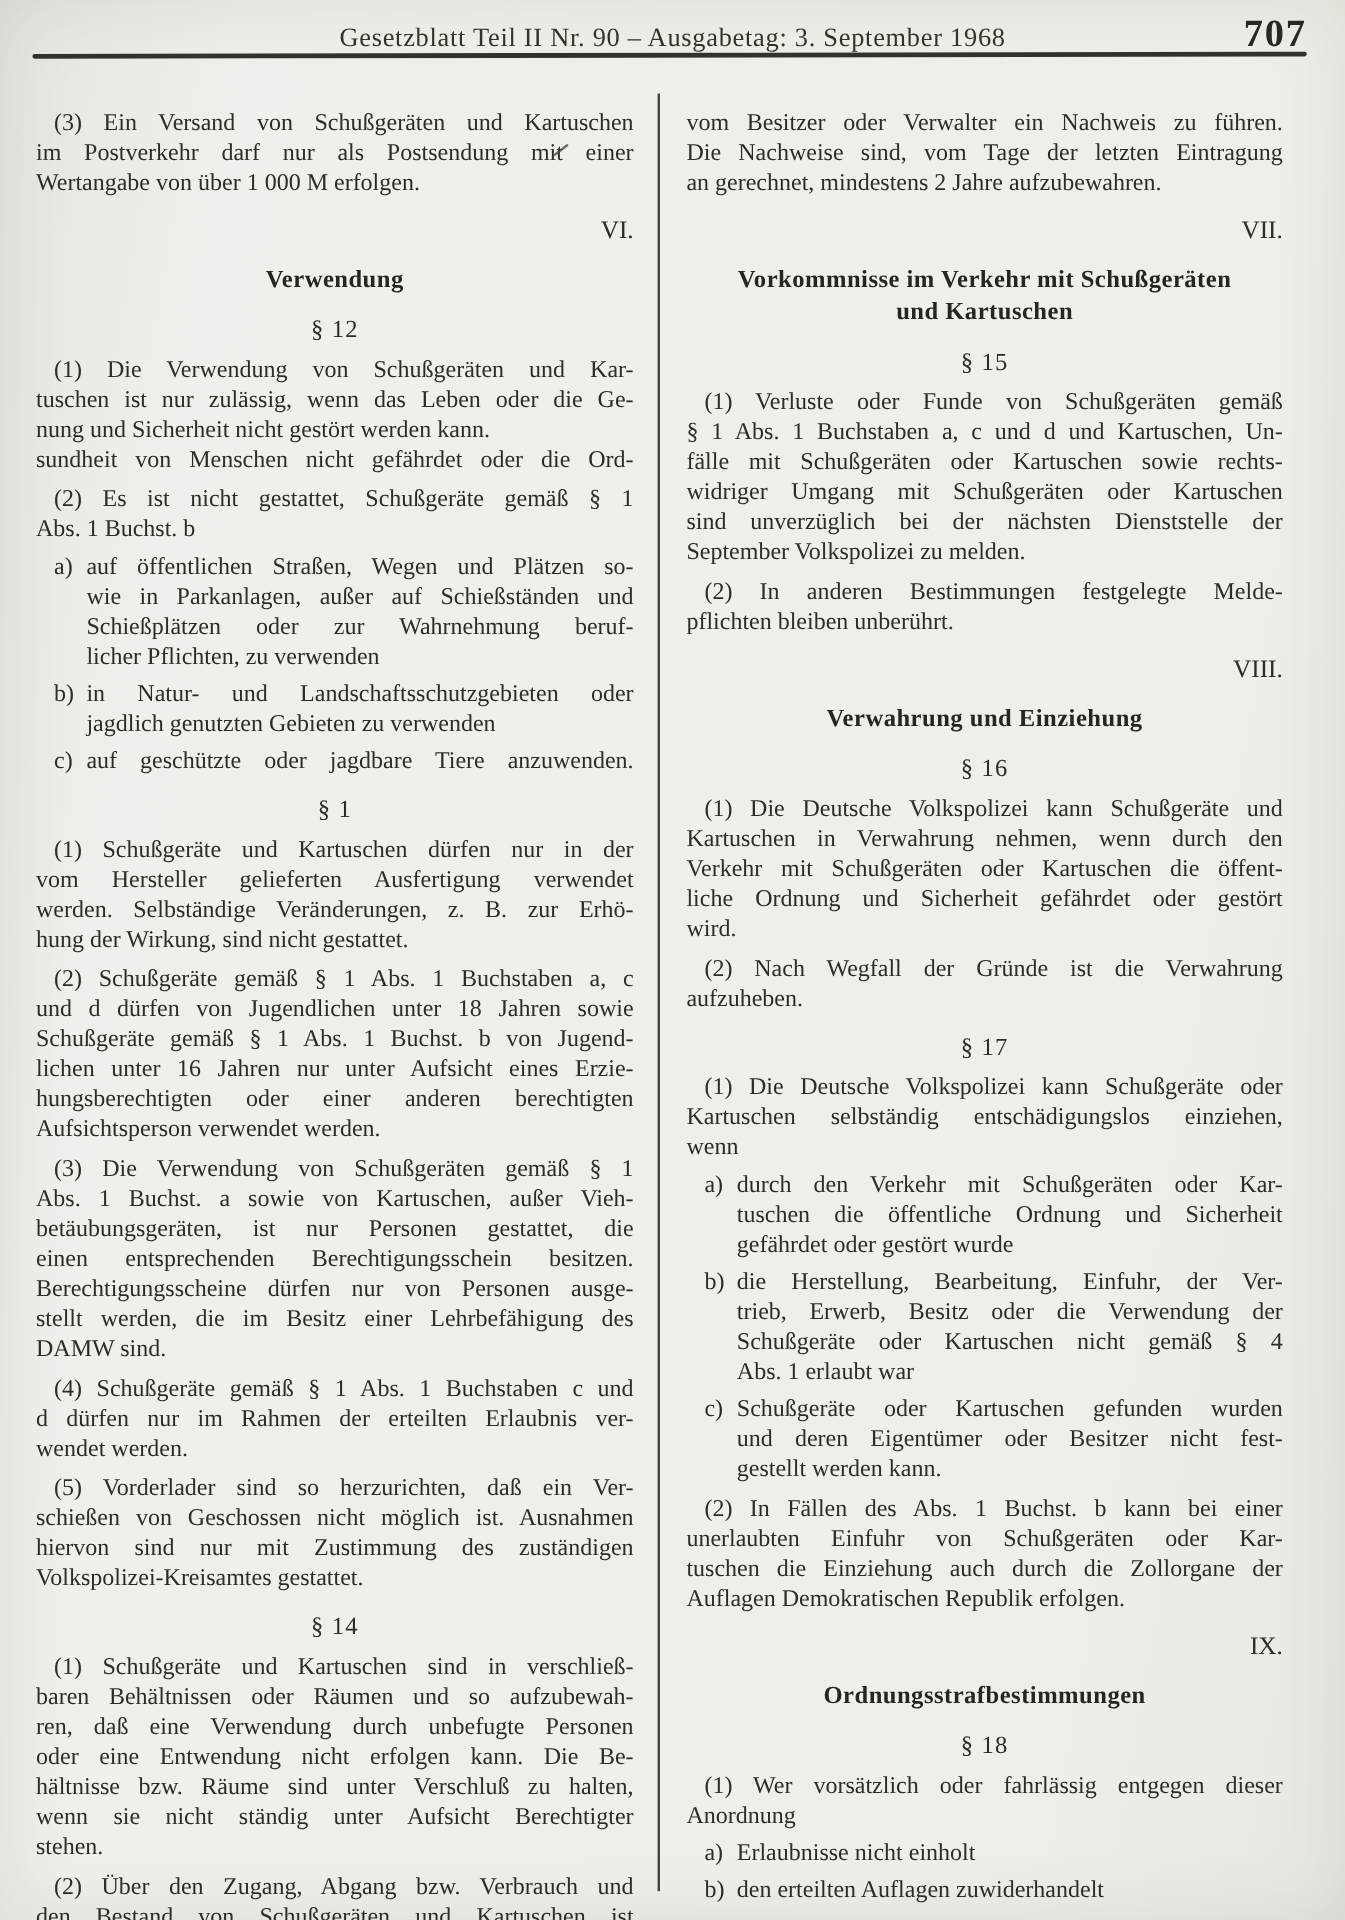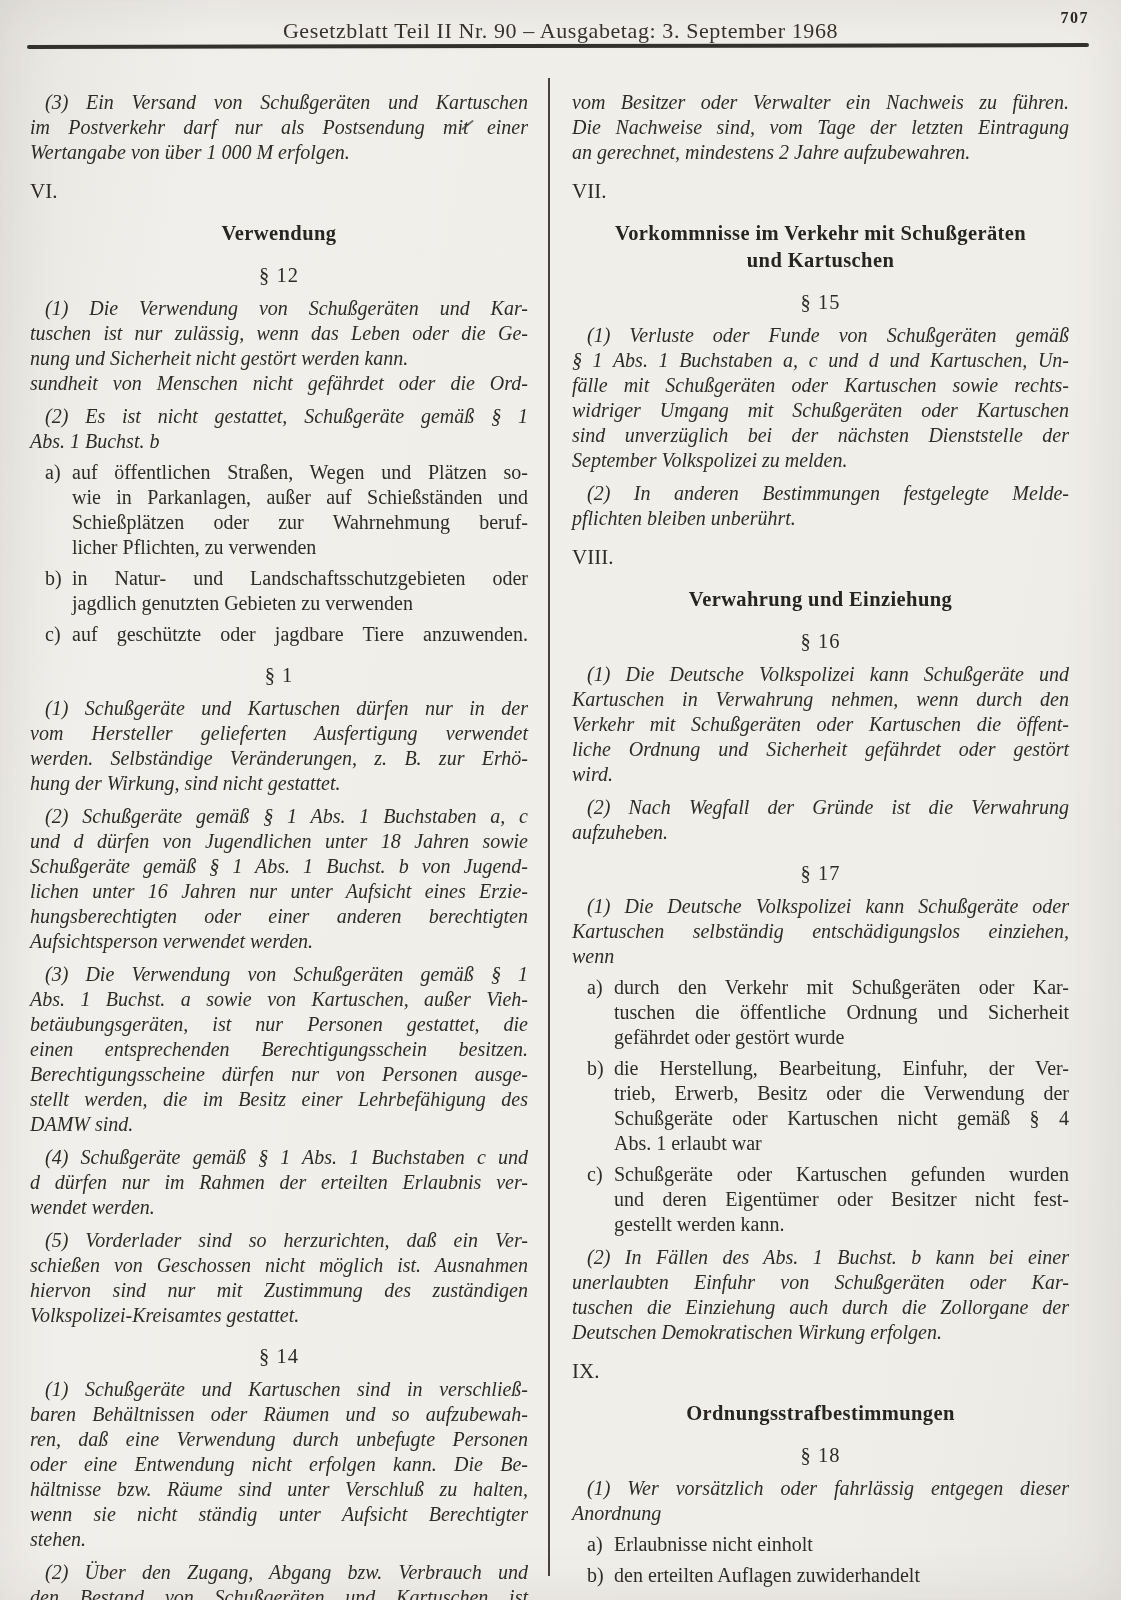--- a/index.html
+++ b/index.html
@@ -13,42 +13,42 @@
     position:relative; width:1121px; height:1600px;
     background:linear-gradient(100deg,#e7e5e0 0%, #f1efeb 15%, #f0eee9 80%, #e9e7e2 100%);
     box-shadow:inset 0 0 60px rgba(90,85,75,0.12);
   }
   .header { position:relative; padding-top:18px; height:34px; }
   .header-title {
     text-align:center; font-size:22px; letter-spacing:0.6px; color:#353329;
   }
   .page-num {
     position:absolute; right:32px; top:9px;
-    font-weight:bold; font-size:16px; letter-spacing:1.5px; color:#2a2823;
+    font-weight:bold; font-size:32px; letter-spacing:1.5px; color:#2a2823;
   }
   .rule {
     position:absolute; left:27px; right:32px; top:44px; height:4px;
     background:#33312b; border-radius:3px; transform:rotate(-0.1deg);
   }
   .content { display:flex; padding:38px 0 0 30px; }
   .col-left  { width:498px; }
   .col-right { width:497px; }
   .divider { width:2px; background:#45433b; margin:-12px 22px 34px 20px; }
   .col > :first-child { margin-top:0; }
 
   .ln {
     font-size:20px; line-height:25px;
     text-align:justify; text-align-last:justify; text-justify:inter-word;
   }
   .ln.last  { text-align-last:left; }
   .ln.first { text-indent:15px; }
-  .p    { margin-top:8px;font-style:italic; }
+  .p    { margin-top:8px; }
   .item { margin-top:6px; position:relative; padding-left:42px; }
   .item .marker { position:absolute; left:15px; top:0; font-size:20px; line-height:25px; }
-  .sec  { margin-top:14px; text-align:left; font-size:21px; line-height:25px; }
+  .sec  { margin-top:14px; text-align:right; font-size:21px; line-height:25px; }
   .title{
     margin-top:16px; text-align:center; font-weight:bold;
     font-size:20.5px; line-height:27px; letter-spacing:0.4px; color:#272520;
   }
   .pnum { margin:16px 0 5px; text-align:center; font-size:20.5px; line-height:25px; letter-spacing:1px; }
 
   .artifact-slash {
     position:absolute; left:460px; top:124px; width:15px; height:2px;
     background:#4a473f; transform:rotate(-38deg); border-radius:1px; opacity:0.75;
   }
@@ -213,21 +213,21 @@
         <div class="item">
           <span class="marker">c)</span>
           <div class="ln">Schußgeräte oder Kartuschen gefunden wurden</div>
           <div class="ln">und deren Eigentümer oder Besitzer nicht fest-</div>
           <div class="ln last">gestellt werden kann.</div>
         </div>
         <div class="p">
           <div class="ln first">(2) In Fällen des Abs. 1 Buchst. b kann bei einer</div>
           <div class="ln">unerlaubten Einfuhr von Schußgeräten oder Kar-</div>
           <div class="ln">tuschen die Einziehung auch durch die Zollorgane der</div>
-          <div class="ln last">Deutschen Demokratischen Wirkung erfolgen.</div>
+          <div class="ln last">Auflagen Demokratischen Republik erfolgen.</div>
         </div>
         <div class="sec">IX.</div>
         <div class="title">
           <div class="tline">Ordnungsstrafbestimmungen</div>
         </div>
         <div class="pnum">§ 18</div>
         <div class="p">
           <div class="ln first">(1) Wer vorsätzlich oder fahrlässig entgegen dieser</div>
           <div class="ln last">Anordnung</div>
         </div>

